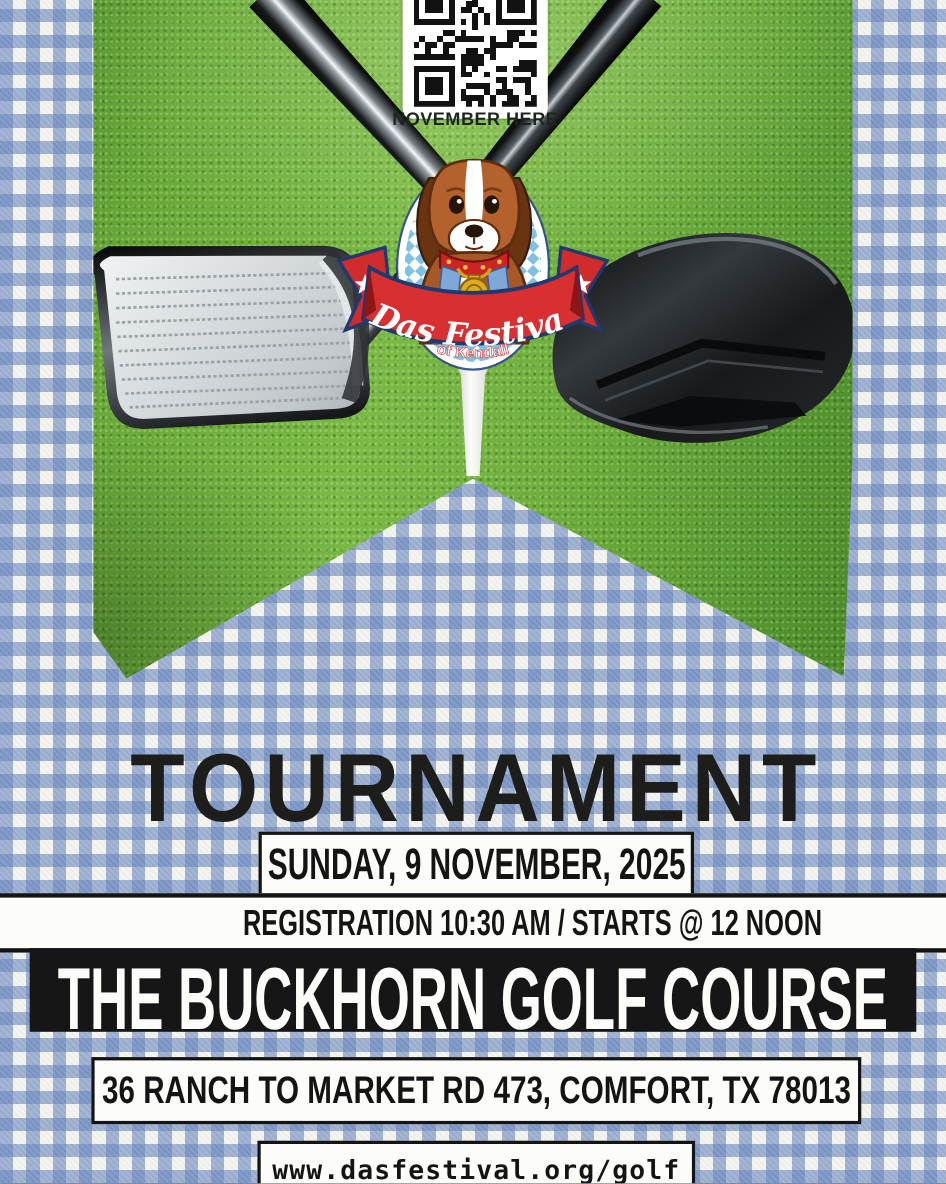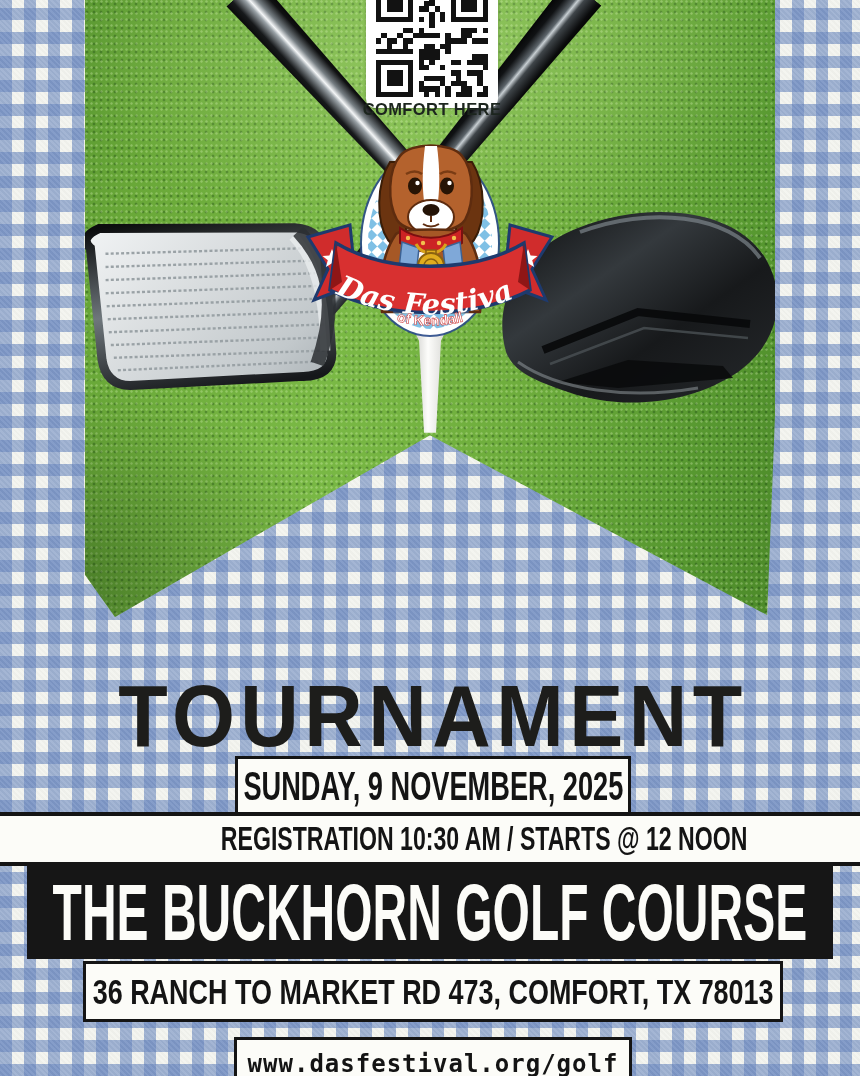--- a/index.html
+++ b/index.html
@@ -51,22 +51,22 @@
   .title-tournament{ top:672px; font-size:88px; line-height:1; }
   .title-tournament .fit{ letter-spacing:6px; margin-right:-6px; transform:scaleX(.92); }
   
   .white-box{ background:#fcfcf8; border:3px solid #141414; display:flex; align-items:center; justify-content:center; color:#141414;}
   .date-box{ top:756px; left:235px; width:390px; height:55px; font-size:40px;}
   .date-box .fit{ transform:scaleX(.68);}
   .reg-strip{ top:812px; left:0; width:860px; height:46px; background:#fcfcf8;
     border-top:4px solid #141414; border-bottom:4px solid #141414;
     display:flex; align-items:center; justify-content:flex-end; color:#141414; font-size:33px;}
   .reg-strip .fit{ transform:scaleX(.70);}
-  .venue-bar{ top:862px; left:27px; width:806px; height:97px; background:#161616;
-    display:flex; align-items:flex-end; justify-content:center; color:#fcfcf8; font-size:80px;}
+  .venue-bar{ top:862px; left:27px; width:806px; height:76px; background:#161616;
+    display:flex; align-items:flex-start; justify-content:center; color:#fcfcf8; font-size:80px;}
   .venue-bar .fit{ transform:scaleX(.60);}
   .addr-box{ top:961px; left:83px; width:694px; height:55px; font-size:35px;}
   .addr-box .fit{ transform:scaleX(.77);}
   .url-box{ top:1037px; left:234px; width:392px; height:48px;
     font-family:"DejaVu Sans Mono", monospace; font-size:24px; letter-spacing:1px; font-weight:bold;}
 </style>
 </head>
 <body>
 
 <div class="poster">
@@ -400,21 +400,21 @@
         <rect x="9" y="20" width="1" height="1" fill="#121212"></rect>
         <rect x="11" y="20" width="1" height="1" fill="#121212"></rect>
         <rect x="13" y="20" width="1" height="1" fill="#121212"></rect>
         <rect x="15" y="20" width="1" height="1" fill="#121212"></rect>
         <rect x="16" y="20" width="1" height="1" fill="#121212"></rect>
         <rect x="17" y="20" width="1" height="1" fill="#121212"></rect>
         <rect x="19" y="20" width="1" height="1" fill="#121212"></rect>
         <rect x="20" y="20" width="1" height="1" fill="#121212"></rect>
       </svg>
   </div>
-  <div class="abs register-label">COMFORT HERE</div>
+  <div class="abs register-label">NOVEMBER HERE</div>
 
   <div class="abs center-line title-tournament">
     <span class="fit">TOURNAMENT</span>
   </div>
 
   <div class="abs white-box date-box">
     <span class="fit">SUNDAY, 9 NOVEMBER, 2025</span>
   </div>
   <div class="abs reg-strip">
     <span class="fit" style="font-weight:bold">REGISTRATION 10:30 AM / STARTS @ 12 NOON</span>

